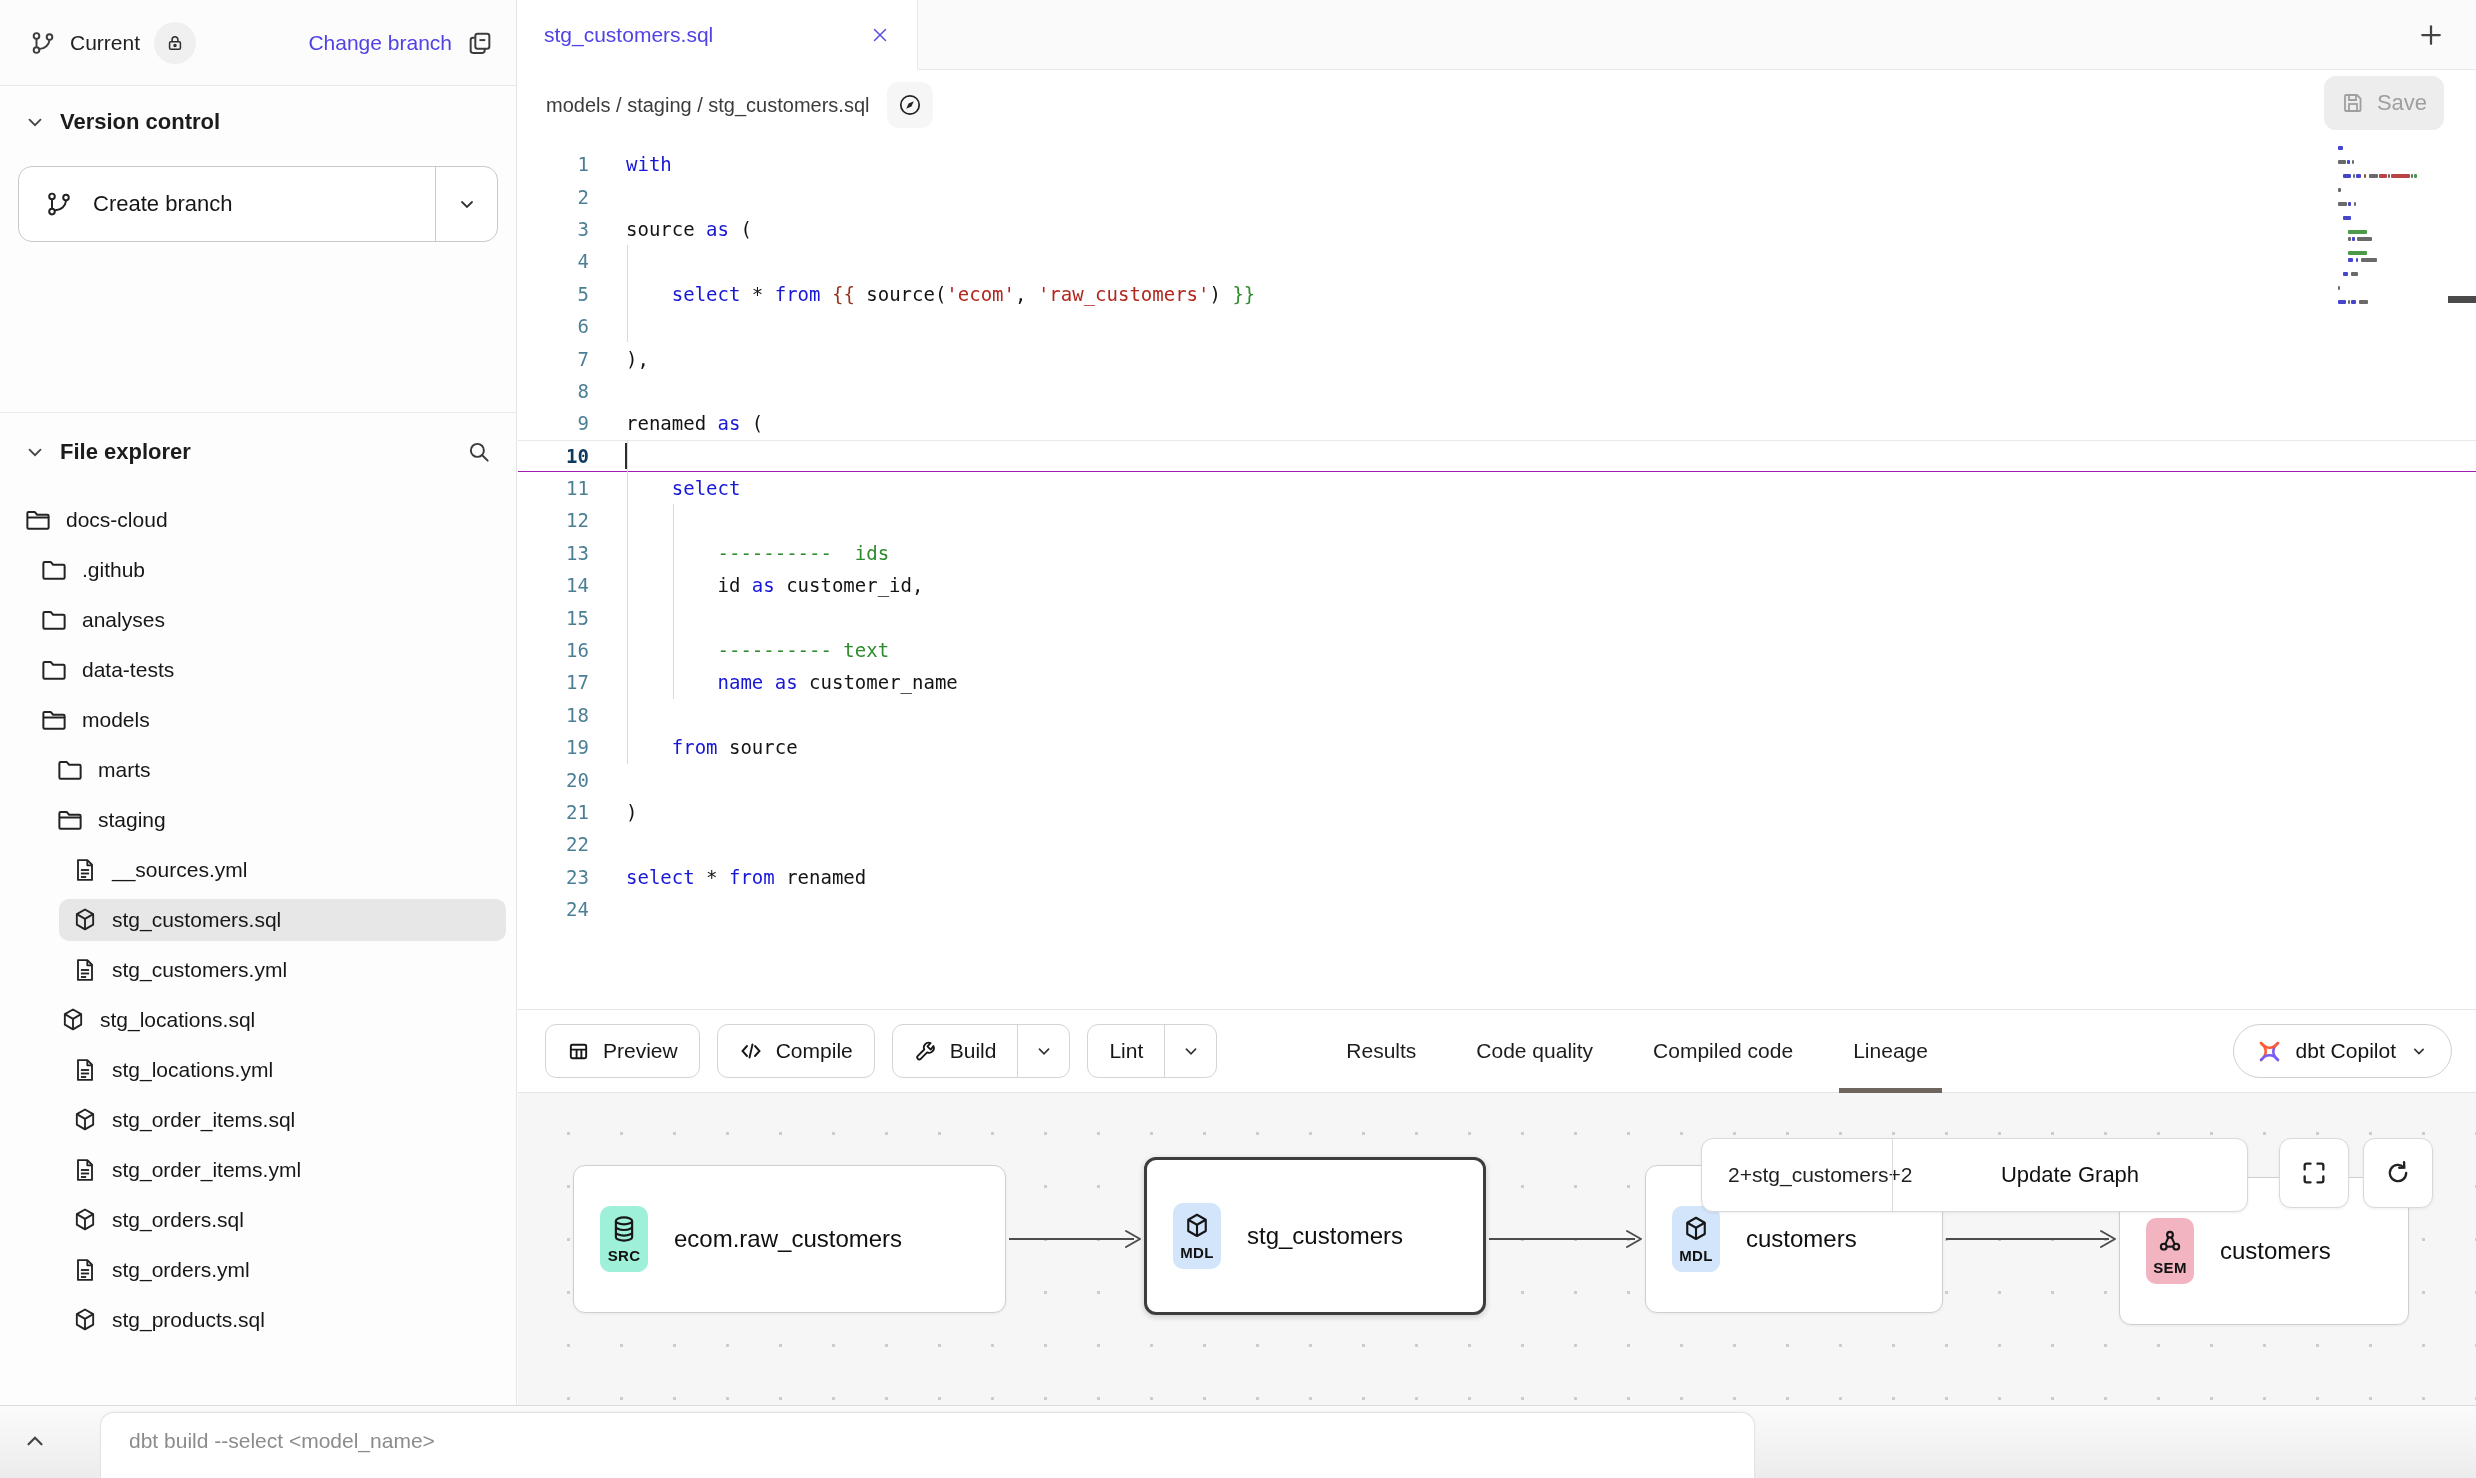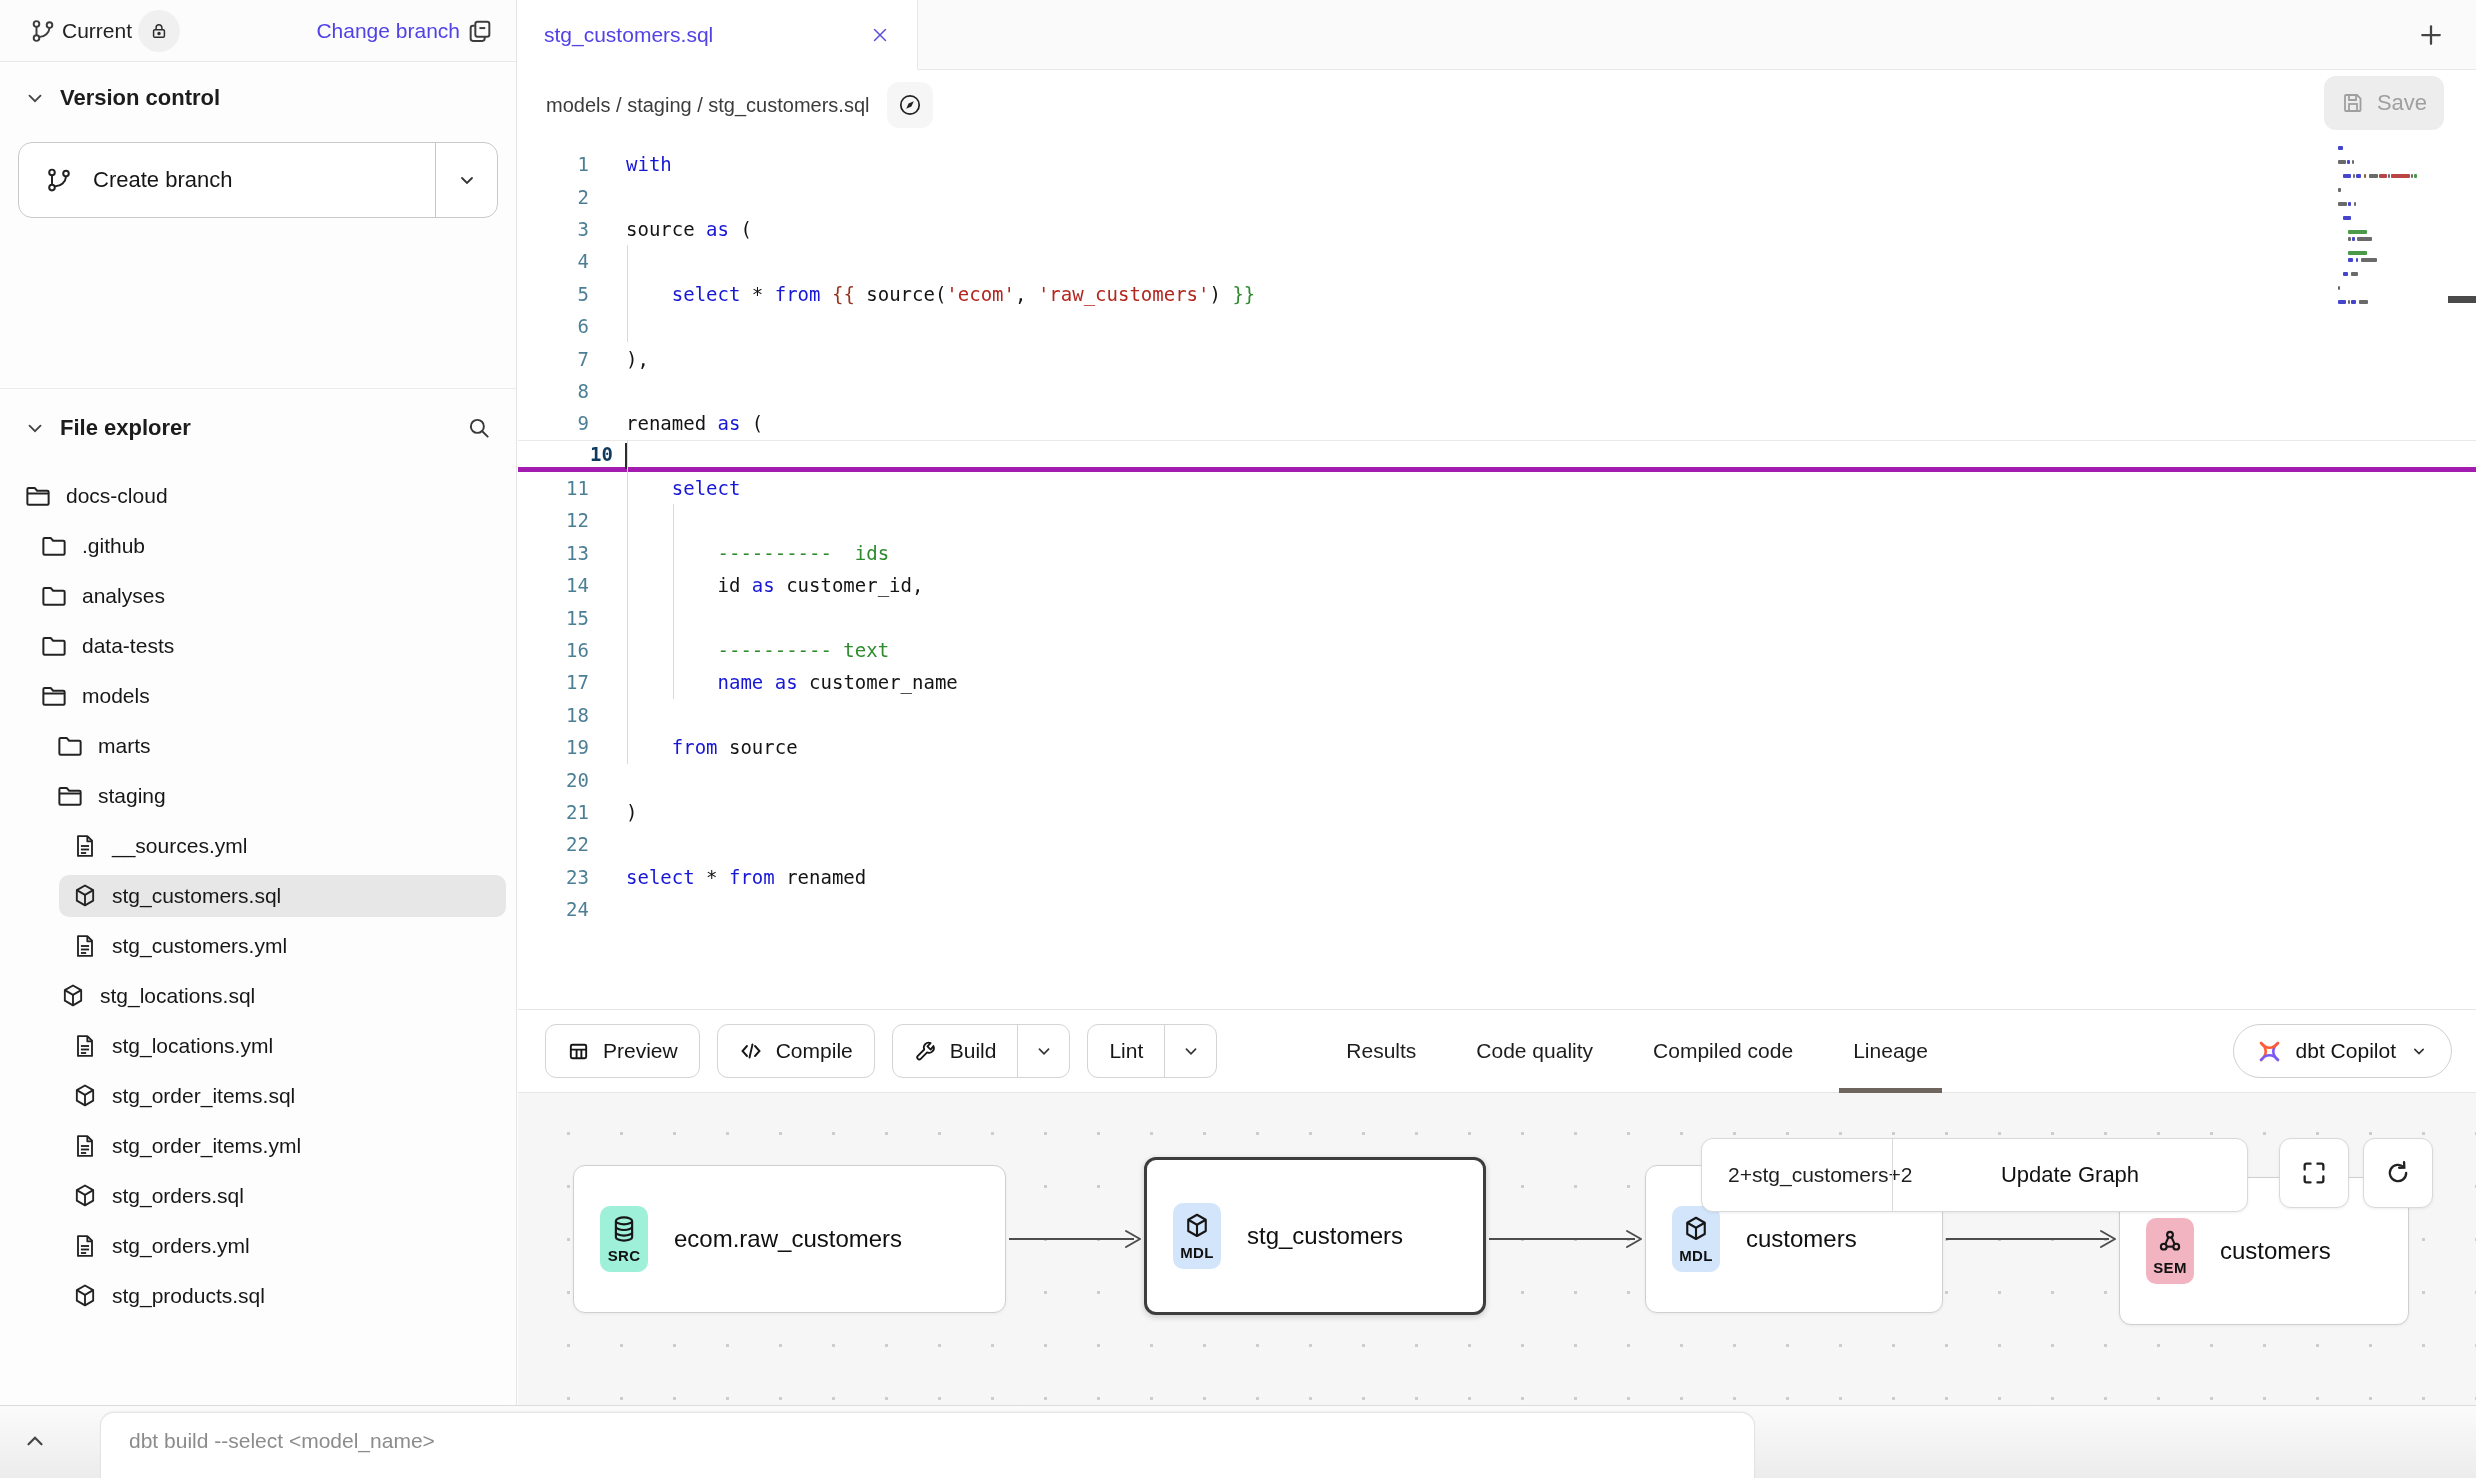--- a/index.html
+++ b/index.html
@@ -6,21 +6,21 @@
   html,body { width:2476px; height:1478px; overflow:hidden; }
   body { font-family:"Liberation Sans", sans-serif; background:#fff; color:#1a1a1a; position:relative; }
   svg { display:block; }
 
   
   .sidebar { position:absolute; left:0; top:0; width:517px; bottom:73px; background:#fdfdfd; border-right:1px solid #e4e4e4; overflow:hidden; }
   .main { position:absolute; left:518px; top:0; right:0; bottom:73px; }
   .statusbar { position:absolute; left:0; right:0; bottom:0; height:73px; background:linear-gradient(#fbfbfb,#ececec); border-top:1px solid #dcdcdc; }
 
   
-  .sb-top { height:62px; display:flex; align-items:center; gap:6px; padding:0 22px 0 30px; border-bottom:1px solid #e8e8e8; background:#fcfcfc; }
+  .sb-top { height:86px; display:flex; align-items:center; gap:14px; padding:0 22px 0 30px; border-bottom:1px solid #e8e8e8; background:#fcfcfc; }
   .sb-top .label { font-size:21px; color:#222; }
   .lock-chip { width:42px; height:42px; border-radius:50%; background:#f0f0f0; display:flex; align-items:center; justify-content:center; }
   .spacer { flex:1; }
   .link { color:#5142e6; font-size:21px; font-weight:500; cursor:pointer; }
 
   
   .section-head { display:flex; align-items:center; gap:14px; padding:0 24px; height:72px; }
   .section-head .title { font-size:22px; font-weight:700; color:#1c1c1c; }
   .vc-btn { margin:8px 18px 0 18px; height:76px; border:1px solid #c9c9c9; border-radius:14px; background:#fff; display:flex; align-items:stretch; overflow:hidden; }
   .vc-btn .main-part { flex:1; display:flex; align-items:center; gap:20px; padding:0 26px; font-size:22px; color:#161616; cursor:pointer; }
@@ -46,21 +46,21 @@
   .crumb { font-size:20px; color:#3c3c3c; }
   .compass-btn { width:46px; height:46px; border-radius:12px; background:#f6f6f6; display:flex; align-items:center; justify-content:center; cursor:pointer; }
   .save-btn { position:absolute; right:32px; top:6px; width:120px; height:54px; border-radius:12px; background:#ededed; color:#9f9f9f; font-size:22px; display:flex; align-items:center; justify-content:center; gap:12px; cursor:default; }
 
   
   .editor { position:absolute; left:0; right:0; top:140px; bottom:396px; background:#fff; overflow:hidden; font-family:"DejaVu Sans Mono", monospace; font-size:19px; }
   .code-lines { position:absolute; inset:8px 0 0 0; }
   .cline { height:32.4px; display:flex; align-items:center; position:relative; }
   .cline .ln { width:95px; flex:none; text-align:right; padding-right:24px; color:#4c7f95; font-size:19px; }
   .cline .ltext { white-space:pre; padding-left:13px; color:#111; }
-  .cline.active { border-top:1px solid #e9e9e9; border-bottom:5px solid #a21caf;padding-left:24px; }
+  .cline.active { border-top:1px solid #e9e9e9; border-bottom:1px solid #a21caf; }
   .cline.active .ln { color:#0f3a5f; font-weight:bold; }
   .tk-k { color:#1717d6; } .tk-p { color:#141414; } .tk-s { color:#b3261e; }
   .tk-c { color:#2e8b2e; } .tk-jo { color:#96351e; } .tk-jc { color:#2e8b2e; }
   .iguide { position:absolute; width:1px; background:#d9d9d9; }
   .cursor { position:absolute; width:2px; height:26px; background:#2c2c2c; }
   .minimap { position:absolute; top:6px; right:26px; width:112px; }
   .minimap .mrow { position:absolute; height:4px; display:flex; }
   .minimap .mseg { height:4px; border-radius:1px; }
   .vthumb { position:absolute; right:0; top:156px; width:28px; height:7px; background:#4a4a4a; }
 

